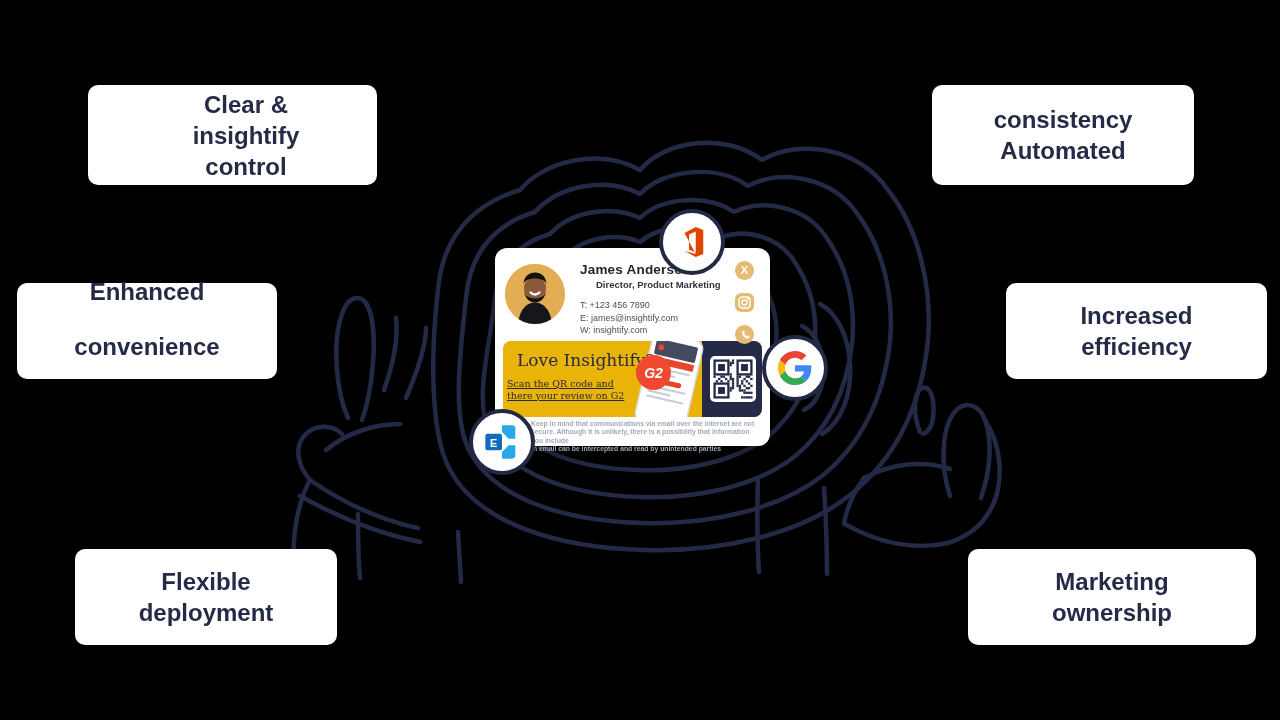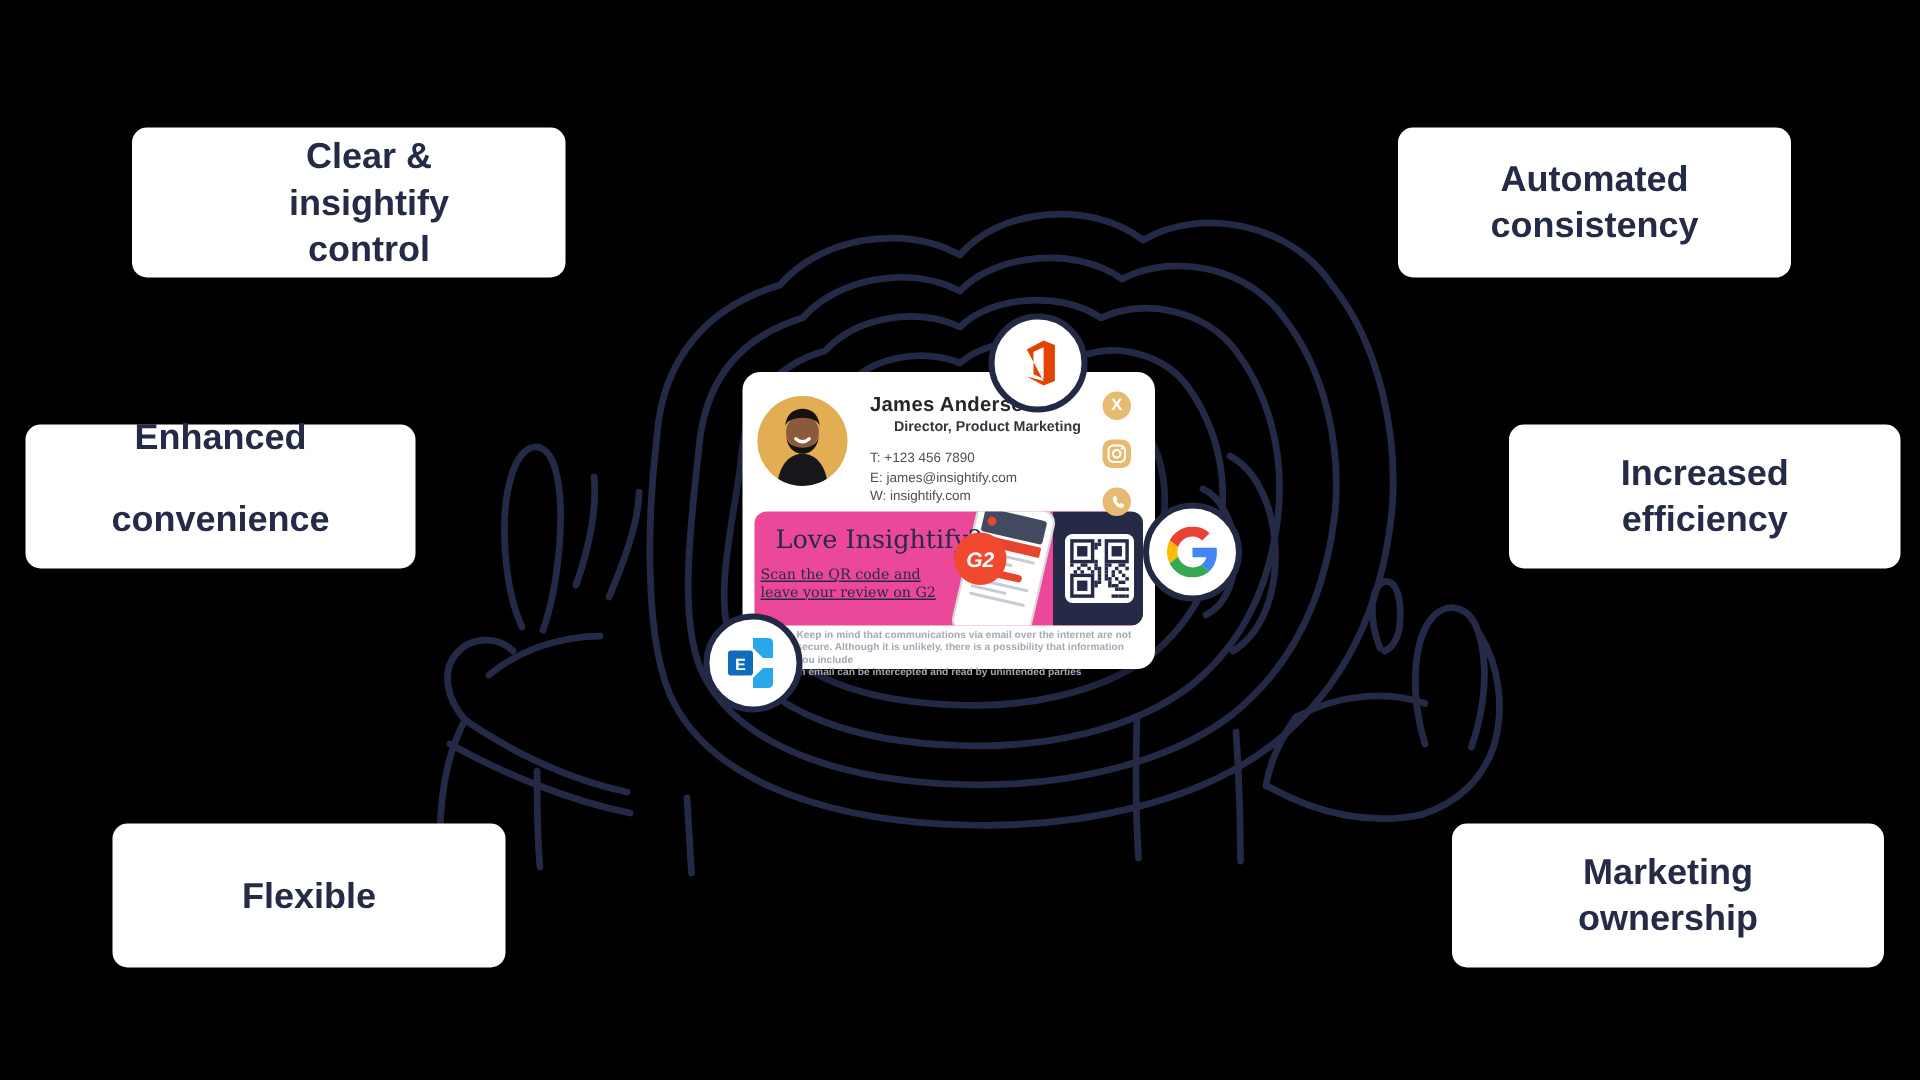--- a/index.html
+++ b/index.html
@@ -35,21 +35,21 @@
     overflow:hidden;background:#e2ad53;}
   .sig-name{position:absolute;left:85px;top:14px;font-size:13.5px;font-weight:bold;color:#25252b;letter-spacing:.2px;}
   .sig-title{position:absolute;left:85px;top:31px;font-size:9.5px;font-weight:bold;color:#34353d;padding-left:16px;}
   .sig-contact{position:absolute;left:85px;top:51px;font-size:9px;line-height:12.5px;color:#4e4f57;}
   .socials{position:absolute;left:240px;top:13px;display:flex;flex-direction:column;gap:13px;z-index:3;}
   .soc{width:19px;height:19px;border-radius:50%;background:#e7ba74;display:flex;align-items:center;justify-content:center;}
   .soc.square{border-radius:6px;}
   .soc .x-glyph{color:#fff;font-weight:bold;font-size:11px;line-height:1;}
 
   .banner{position:absolute;left:8px;top:93px;width:259px;height:76px;border-radius:8px;
-    background:#ec4899;overflow:hidden;}
+    background:#eab308;overflow:hidden;}
   .banner-dark{position:absolute;right:0;top:0;width:60px;height:76px;background:#252b47;}
   .banner-headline{position:absolute;left:14px;top:9px;font-family:"DejaVu Serif",serif;
     font-size:17px;color:#252b47;z-index:2;}
   .banner-sub{position:absolute;left:4px;top:37px;font-family:"DejaVu Serif",serif;
     font-size:9.5px;line-height:11.5px;color:#252b47;z-index:2;text-decoration:underline;}
   .phone-mock{position:absolute;left:141px;top:-5px;width:50px;height:90px;background:#fff;
     border-radius:8px;transform:rotate(13deg);box-shadow:0 0 0 1.5px #d9d9dd;z-index:1;}
   .pm-thumb{margin:6px 4px 2px;height:16px;background:#414a5e;border-radius:2px;position:relative;}
   .pm-thumb::after{content:"";position:absolute;left:3px;top:5px;width:6px;height:6px;border-radius:50%;background:#e8452f;}
   .pm-redbar{margin:2px 4px;height:7px;background:#e8452f;border-radius:1px;}
@@ -105,36 +105,37 @@
     <path class="stroke" d="M824 488 C826 516 827 546 827 574"></path>
   </g>
 </svg>
 
 <div class="benefit-label" id="label-1">
   <span>Clear &amp;</span>
   <span>insightify</span>
   <span>control</span>
 </div>
 <div class="benefit-label" id="label-2">
+  <span>consistency</span>
   <span>Automated</span>
-  <span>consistency</span>
   <span></span>
 </div>
 <div class="benefit-label" id="label-3">
   <span>Enhanced</span>
   <span>convenience</span>
   <span></span>
 </div>
 <div class="benefit-label" id="label-4">
   <span>Increased</span>
   <span>efficiency</span>
   <span></span>
 </div>
 <div class="benefit-label" id="label-5">
   <span>Flexible</span>
+  <span>deployment</span>
   <span></span>
 </div>
 <div class="benefit-label" id="label-6">
   <span>Marketing</span>
   <span>ownership</span>
   <span></span>
 </div>
 
 <div class="sig-card">
 
@@ -185,21 +186,21 @@
       <div class="pm-line short"></div>
       <div class="pm-pill"></div>
       <div class="pm-line"></div>
       <div class="pm-line short"></div>
       <div class="pm-line"></div>
     </div>
     <div class="g2-badge">G2</div>
     <div class="banner-headline">Love Insightify?</div>
     <div class="banner-sub">
       <div>Scan the QR code and</div>
-      <div>leave your review on G2</div>
+      <div>there your review on G2</div>
     </div>
     <div class="qr">
       <svg id="qr-svg" width="46" height="46" viewBox="0 0 46 46">
           <rect x="3.45" y="19.549999999999997" width="2.3" height="2.3" fill="#252b47"></rect>
           <rect x="5.75" y="24.15" width="2.3" height="2.3" fill="#252b47"></rect>
           <rect x="8.05" y="21.849999999999998" width="2.3" height="2.3" fill="#252b47"></rect>
           <rect x="10.35" y="19.549999999999997" width="2.3" height="2.3" fill="#252b47"></rect>
           <rect x="10.35" y="24.15" width="2.3" height="2.3" fill="#252b47"></rect>
           <rect x="12.649999999999999" y="19.549999999999997" width="2.3" height="2.3" fill="#252b47"></rect>
           <rect x="14.95" y="21.849999999999998" width="2.3" height="2.3" fill="#252b47"></rect>

